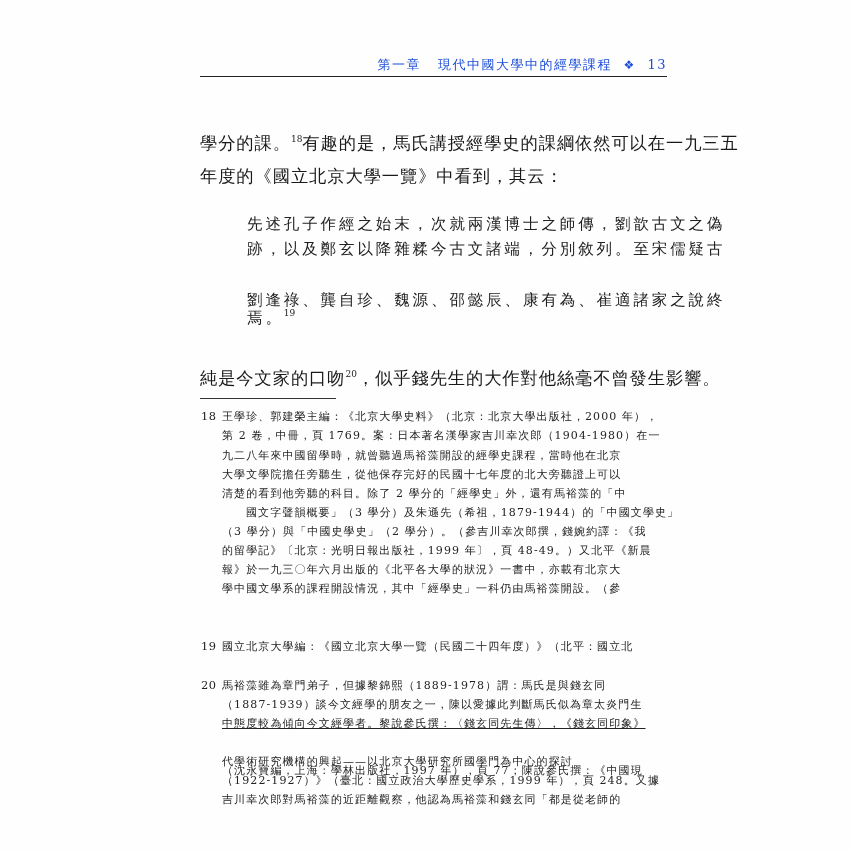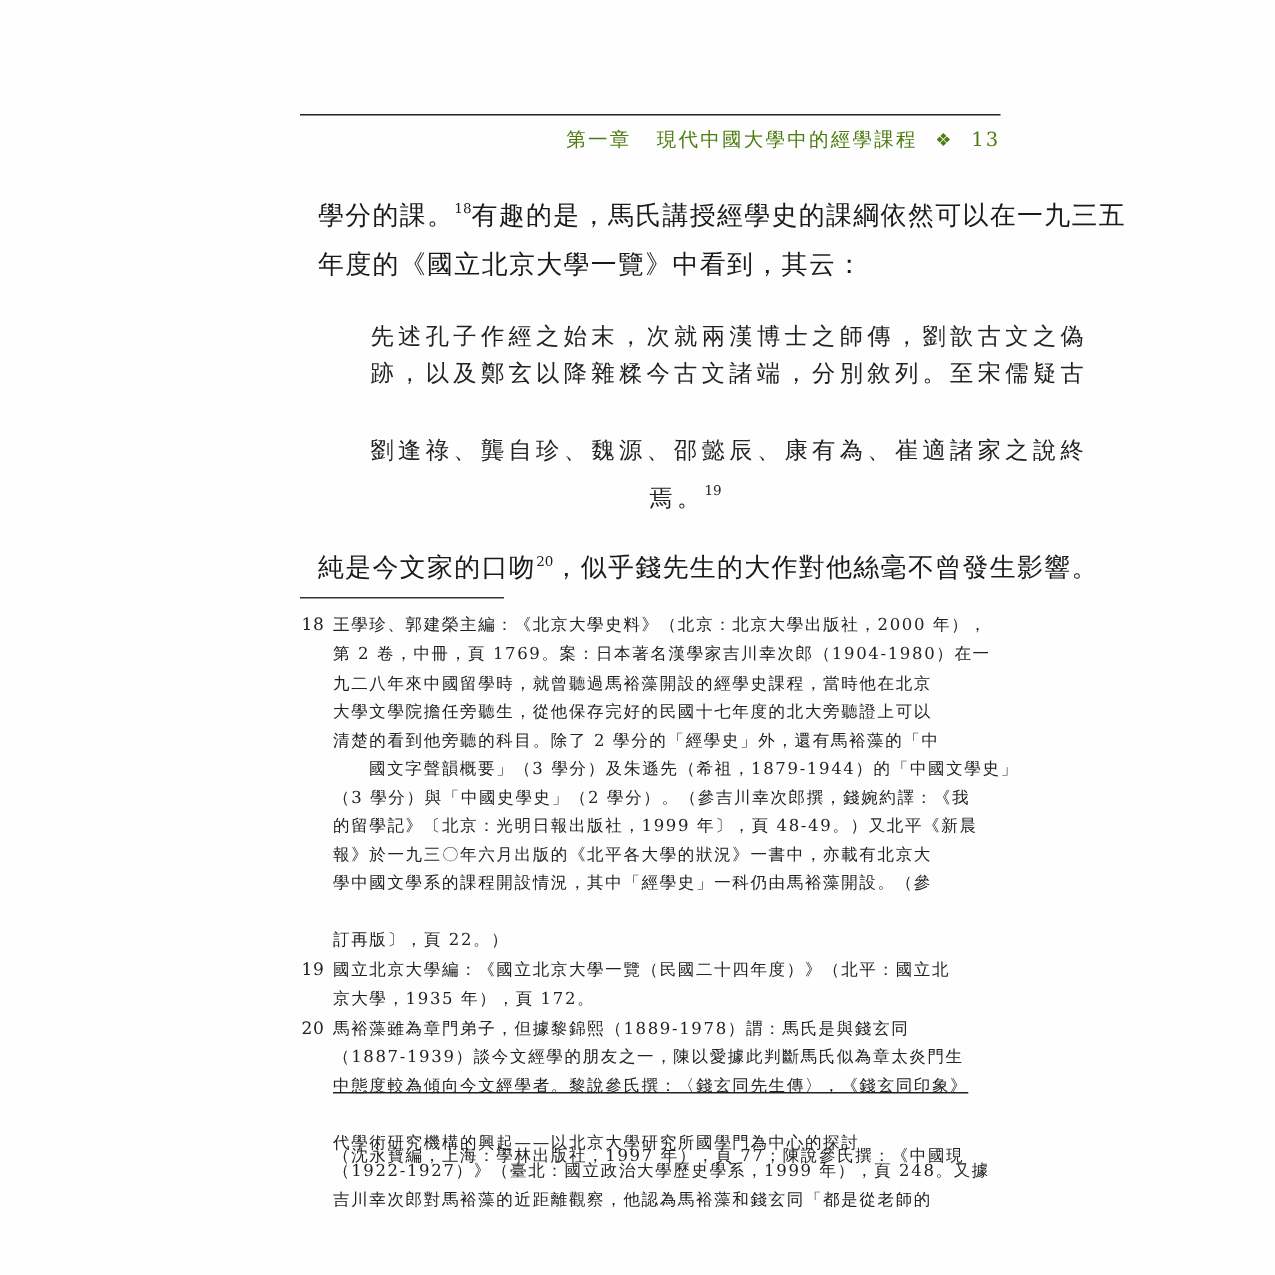--- a/index.html
+++ b/index.html
@@ -1,23 +1,23 @@
 <!DOCTYPE html>
 <html><head>
 <meta charset="utf-8">
 <style>
   html, body { margin:0; padding:0; background:#ffffff; }
   body { width:850px; height:850px; position:relative; overflow:hidden;
          font-family: "DejaVu Serif", "Liberation Serif", serif; color:#1e1e1e; }
   .page { position:absolute; left:0; top:0; width:850px; height:850px; background:#fefefe; }
   .running-head { position:absolute; left:200px; width:467px; top:56px; height:18px;
-                  text-align:right; font-size:13px; letter-spacing:1.5px; color:#4d7c0f;margin-top:28px; }
+                  text-align:right; font-size:13px; letter-spacing:1.5px; color:#1d4ed8; }
   .running-head .sep { margin:0 6px; font-size:12px; }
   .head-rule { position:absolute; left:200px; top:76px; width:467px; height:0; border-top:1.5px solid #222; }
-  .body-line { position:absolute; left:200px; width:470px; font-size:17.3px; letter-spacing:0.9px; white-space:nowrap; color:#1a1a1a;margin-left:12px; }
+  .body-line { position:absolute; left:200px; width:470px; font-size:17.3px; letter-spacing:0.9px; white-space:nowrap; color:#1a1a1a; }
   .quote-line { position:absolute; left:247px; width:420px; font-size:15.5px; letter-spacing:2.9px; white-space:nowrap; color:#222; }
   sup { font-size:9px; vertical-align:7px; letter-spacing:0; }
   .fn-rule { position:absolute; left:200px; top:398px; width:136px; border-top:1.3px solid #333; }
   .fn-line { position:absolute; font-size:11px; white-space:nowrap; color:#222; letter-spacing:1.1px; }
   .fn-num { position:absolute; left:201px; font-size:11.4px; color:#222; letter-spacing:0.5px; }
   .fn-text { left:222px; width:446px; }
 </style>
 </head>
 <body>
 
@@ -32,46 +32,44 @@
   <div class="head-rule"></div>
 
   <div class="body-line" style="top:131px;">
     <span>學分的課。</span><sup>18</sup><span>有趣的是，馬氏講授經學史的課綱依然可以在一九三五</span>
   </div>
   <div class="body-line" style="top:164px;">年度的《國立北京大學一覽》中看到，其云：</div>
 
   <div class="quote-line" style="top:214px;">先述孔子作經之始末，次就兩漢博士之師傳，劉歆古文之偽</div>
   <div class="quote-line" style="top:239px;">跡，以及鄭玄以降雜糅今古文諸端，分別敘列。至宋儒疑古</div>
   <div class="quote-line" style="top:290px;">劉逢祿、龔自珍、魏源、邵懿辰、康有為、崔適諸家之說終</div>
-  <div class="quote-line" style="top:322px;text-align:center;">
+  <div class="quote-line" style="top:308px;">
     <span>焉。</span><sup>19</sup>
   </div>
 
   <div class="body-line" style="top:366px;">
     <span>純是今文家的口吻</span><sup>20</sup><span>，似乎錢先生的大作對他絲毫不曾發生影響。</span>
   </div>
 
   <div class="fn-rule"></div>
 
   <div class="fn-num" style="top:409px;">18</div>
   <div class="fn-line fn-text" style="top:409px;">王學珍、郭建榮主編：《北京大學史料》（北京：北京大學出版社，2000 年），</div>
   <div class="fn-line fn-text" style="top:428px;">第 2 卷，中冊，頁 1769。案：日本著名漢學家吉川幸次郎（1904-1980）在一</div>
   <div class="fn-line fn-text" style="top:448px;">九二八年來中國留學時，就曾聽過馬裕藻開設的經學史課程，當時他在北京</div>
   <div class="fn-line fn-text" style="top:467px;">大學文學院擔任旁聽生，從他保存完好的民國十七年度的北大旁聽證上可以</div>
   <div class="fn-line fn-text" style="top:486px;">清楚的看到他旁聽的科目。除了 2 學分的「經學史」外，還有馬裕藻的「中</div>
   <div class="fn-line fn-text" style="top:505px;margin-left:24px;">國文字聲韻概要」（3 學分）及朱遜先（希祖，1879-1944）的「中國文學史」</div>
   <div class="fn-line fn-text" style="top:524px;">（3 學分）與「中國史學史」（2 學分）。（參吉川幸次郎撰，錢婉約譯：《我</div>
   <div class="fn-line fn-text" style="top:543px;">的留學記》〔北京：光明日報出版社，1999 年〕，頁 48-49。）又北平《新晨</div>
   <div class="fn-line fn-text" style="top:581px;">學中國文學系的課程開設情況，其中「經學史」一科仍由馬裕藻開設。（參</div>
   <div class="fn-line fn-text" style="top:562px;">報》於一九三〇年六月出版的《北平各大學的狀況》一書中，亦載有北京大</div>
-  <div class="fn-line fn-text" style="top:619px;">訂再版〕，頁 22。）</div>
 
   <div class="fn-num" style="top:639px;">19</div>
   <div class="fn-line fn-text" style="top:639px;">國立北京大學編：《國立北京大學一覽（民國二十四年度）》（北平：國立北</div>
-  <div class="fn-line fn-text" style="top:658px;">京大學，1935 年），頁 172。</div>
 
   <div class="fn-num" style="top:678px;">20</div>
   <div class="fn-line fn-text" style="top:678px;">馬裕藻雖為章門弟子，但據黎錦熙（1889-1978）謂：馬氏是與錢玄同</div>
   <div class="fn-line fn-text" style="top:697px;">（1887-1939）談今文經學的朋友之一，陳以愛據此判斷馬氏似為章太炎門生</div>
   <div class="fn-line fn-text" style="top:716px;text-decoration:underline;">中態度較為傾向今文經學者。黎說參氏撰：〈錢玄同先生傳〉，《錢玄同印象》</div>
   <div class="fn-line fn-text" style="top:735px;margin-top:28px;">（沈永寶編，上海：學林出版社，1997 年），頁 77；陳說參氏撰：《中國現</div>
   <div class="fn-line fn-text" style="top:754px;">代學術研究機構的興起——以北京大學研究所國學門為中心的探討</div>
   <div class="fn-line fn-text" style="top:773px;">（1922-1927）》（臺北：國立政治大學歷史學系，1999 年），頁 248。又據</div>
   <div class="fn-line fn-text" style="top:792px;">吉川幸次郎對馬裕藻的近距離觀察，他認為馬裕藻和錢玄同「都是從老師的</div>
 

